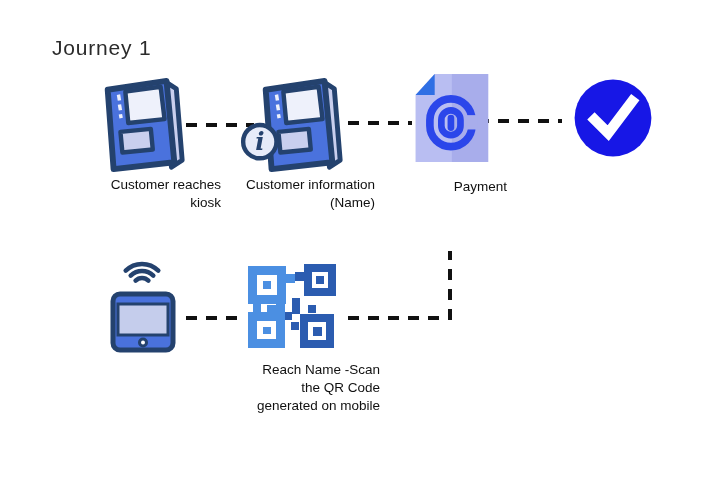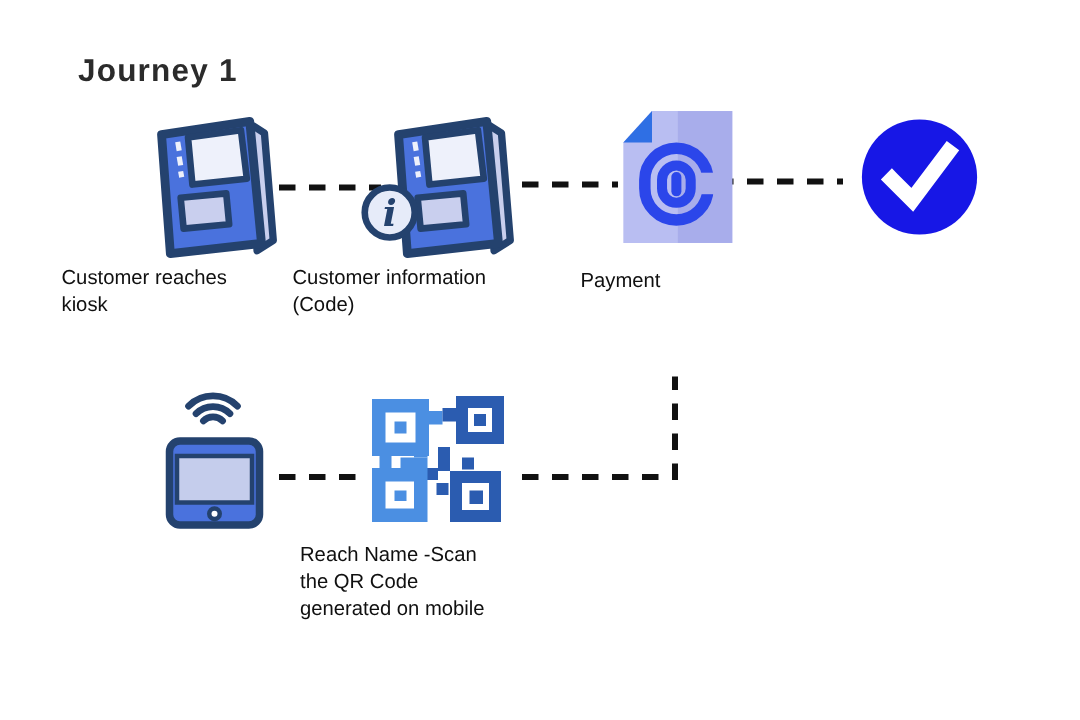--- a/index.html
+++ b/index.html
@@ -2,24 +2,24 @@
 <html style="--navy: #24426e; --kioskBlue: #4a72dd; --lavender: #c9cfee; --screenWhite: #eef1fb; --phoneScreen: #c5cdec; --docLight: #b9bef2; --docDark: #a8adeb; --foldBlue: #2f6fe4; --fpBlue: #2b46ea; --checkBlue: #1717e6; --qrLight: #4b8fe2; --qrDark: #2b5cb0; --lineColor: #111111; --textColor: #101010; --titleColor: #2b2b2b; --background: #ffffff;"><head>
 <meta charset="utf-8">
 <style>
   html,body{margin:0;padding:0;background:#fff;}
   .canvas{
     position:relative;width:720px;height:480px;background:var(--background,#fff);
     font-family:"Liberation Sans",sans-serif;overflow:hidden;
   }
   .jtitle{
     position:absolute;left:52px;font-size:21px;letter-spacing:.8px;
-    color:var(--titleColor,#2b2b2b);font-weight:700;
+    color:var(--titleColor,#2b2b2b);font-weight:400;
   }
   .step-label{
-    position:absolute;width:180px;text-align:left;font-size:13.5px;line-height:18px;
+    position:absolute;width:180px;text-align:right;font-size:13.5px;line-height:18px;
     color:var(--textColor,#101010);white-space:pre-line;
   }
   svg{position:absolute;overflow:visible;display:block;}
   .navy{stroke:var(--navy);}
   .fill-body{fill:var(--kioskBlue);}
   .fill-lav{fill:var(--lavender);}
   .fill-screen{fill:var(--screenWhite);}
   .fill-phscreen{fill:var(--phoneScreen);}
   .fill-doc-l{fill:var(--docLight);}
   .fill-doc-d{fill:var(--docDark);}
@@ -72,21 +72,21 @@
   </svg>
   <div class="step-label" style="left:41px;top:176px">Customer reaches
 kiosk</div>
 
   <svg style="left:250px;top:76px" width="100" height="98" viewBox="0 0 100 100">
     <use href="#kiosk-shape"></use>
     <circle cx="9" cy="67" r="17" fill="#e6ebf9" class="navy" stroke-width="4.5"></circle>
     <text x="9" y="76" text-anchor="middle" font-family="'DejaVu Serif',serif" font-style="italic" font-weight="bold" font-size="25" fill="#24426e">i</text>
   </svg>
   <div class="step-label" style="left:195px;top:176px">Customer information
-(Code)</div>
+(Name)</div>
 
   <svg style="left:406px;top:70px" width="86" height="96" viewBox="0 0 90 100">
     <polygon class="fill-doc-l" points="30,4 86,4 86,96 10,96 10,26"></polygon>
     <rect class="fill-doc-d" x="48" y="4" width="38" height="92"></rect>
     <polygon class="fill-fold" points="30,4 10,26 30,26"></polygon>
     <rect class="fp" x="25" y="30" width="44" height="50" rx="22" stroke-width="8"></rect>
     <rect class="fill-doc-d" x="63" y="47" width="12" height="15"></rect>
     <rect class="fp" x="37" y="42" width="20" height="26" rx="10" stroke-width="7"></rect>
     <line class="fp" x1="47" y1="50" x2="47" y2="60" stroke-width="7" stroke-linecap="round"></line>
   </svg>

